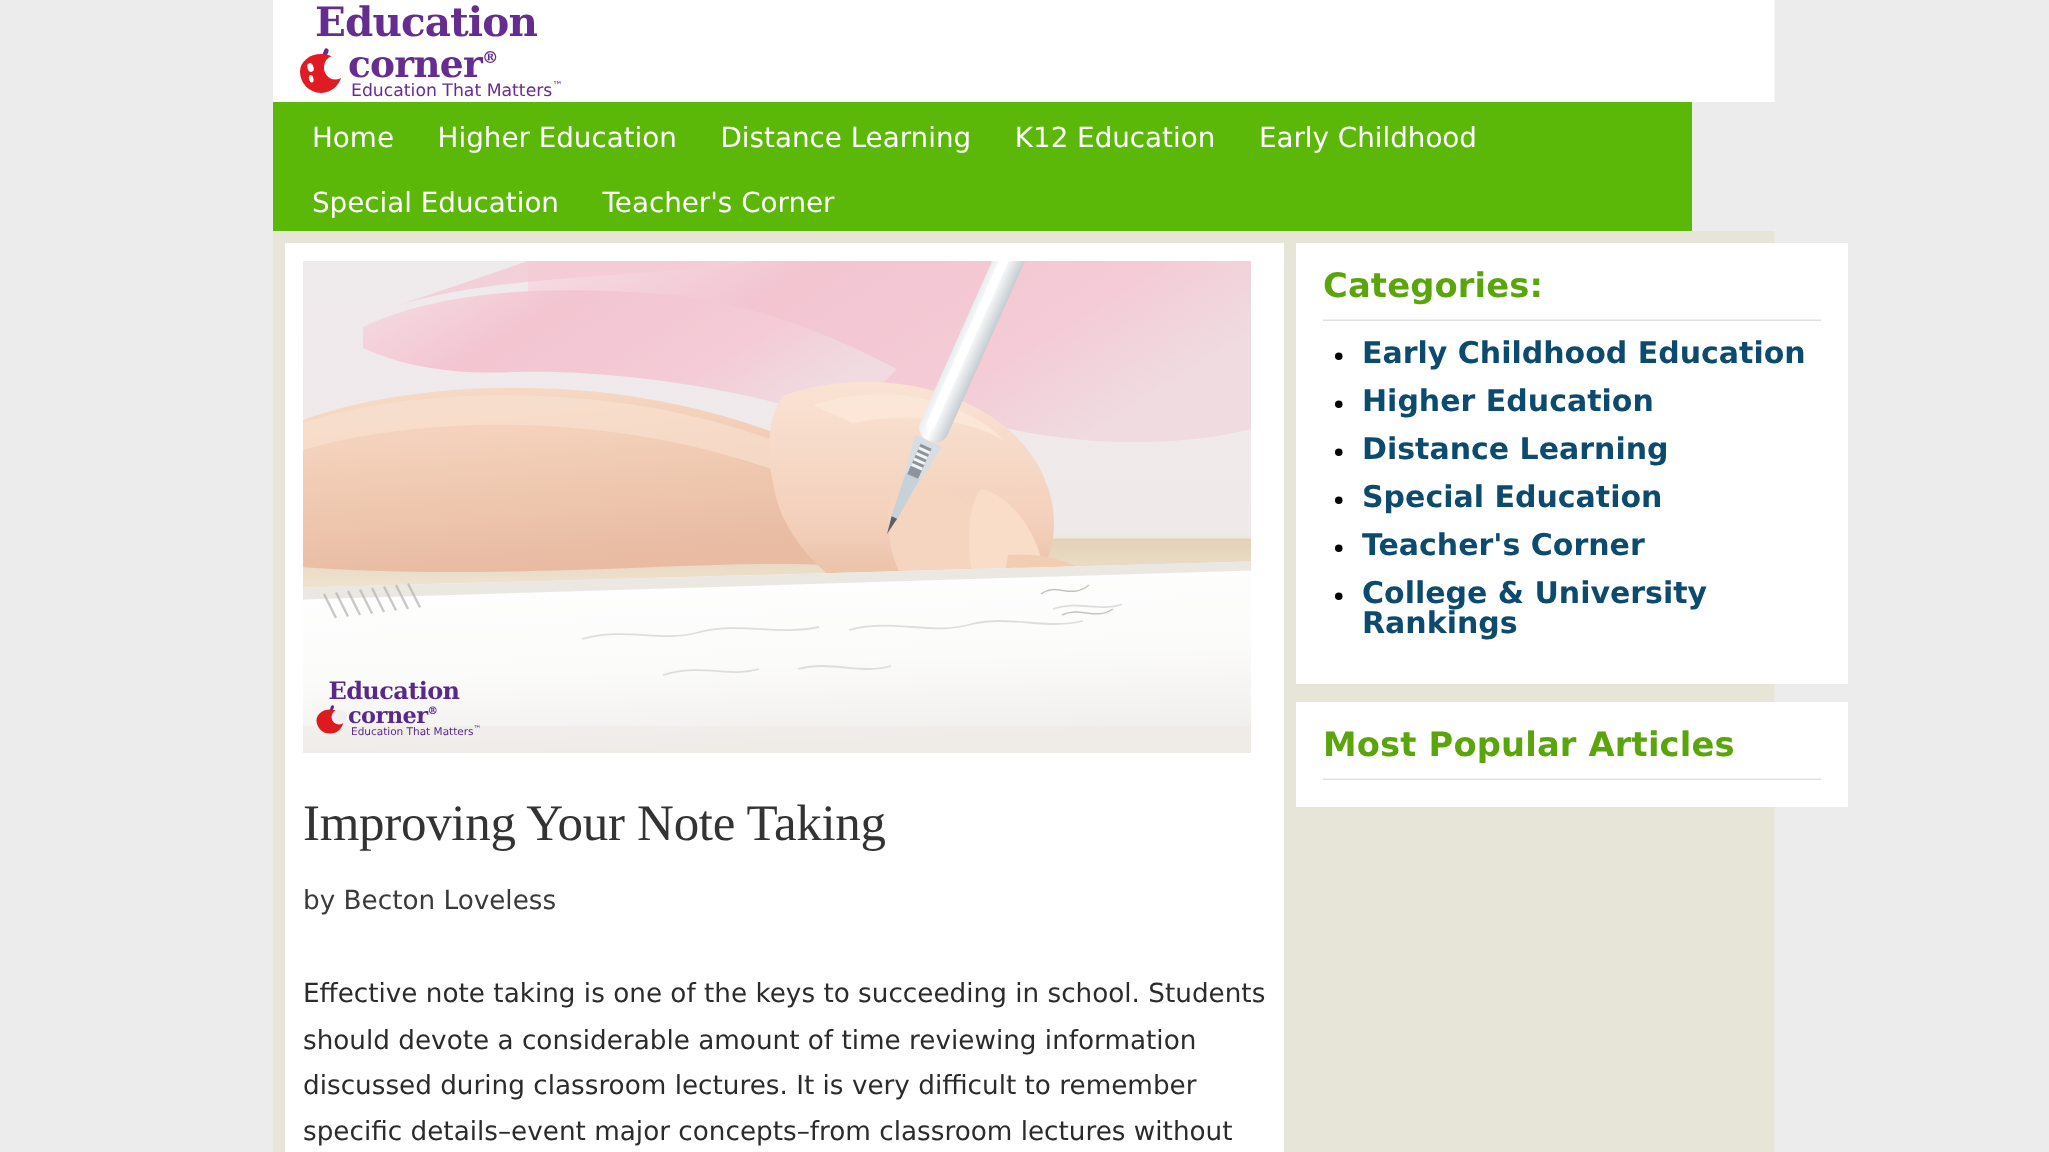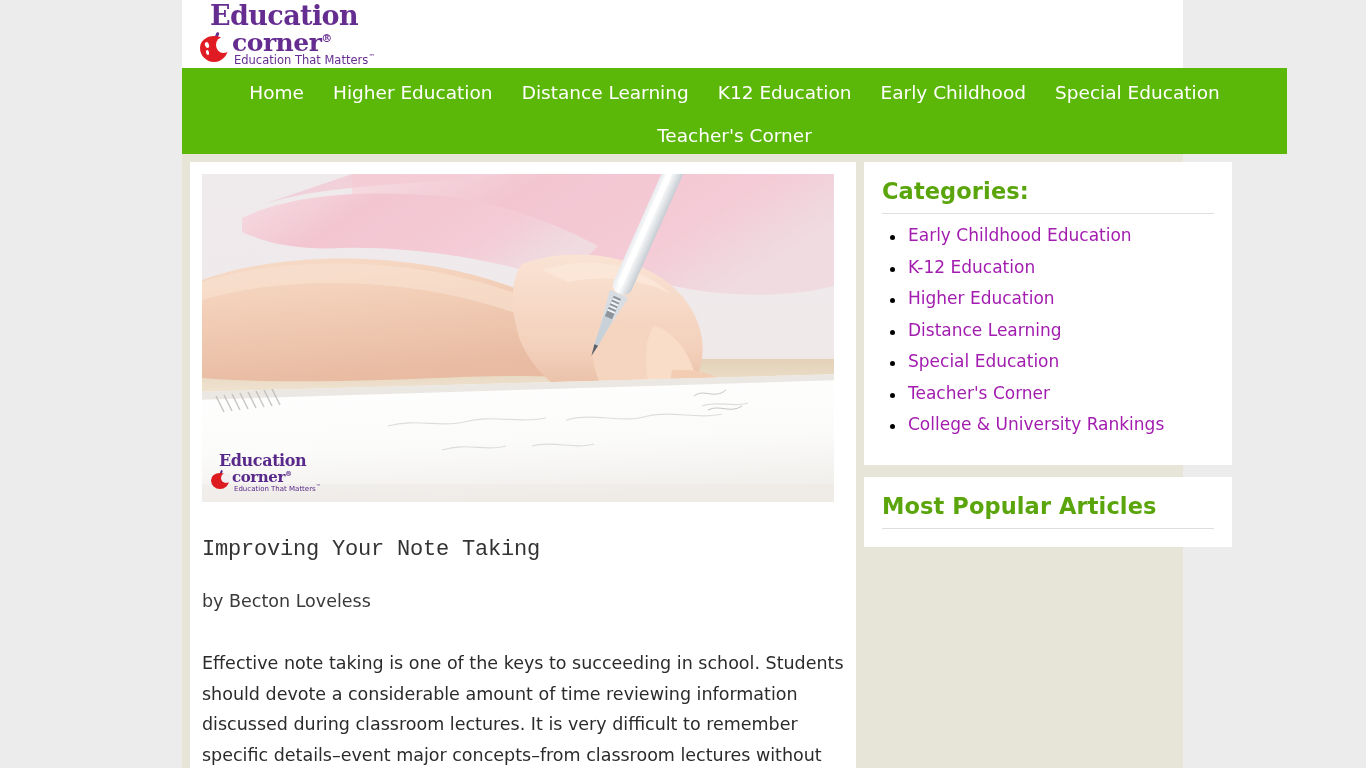--- a/index.html
+++ b/index.html
@@ -126,25 +126,24 @@
     background: #662d91;
     border-radius: 2px;
     transform: rotate(22deg);
   }
 
   
   .nav {
     position: absolute;
     left: 182px;
     top: 68px;
-    width: 1105px;
+    width: 946px;
     height: 86px;
     background: #5cb808;
     padding: 0 14px;
-    text-align: center;
   }
   .nav ul {
     list-style: none;
     display: block;
     padding-top: 3px;
   }
   .nav li { display: inline-block; }
   .nav a {
     display: inline-block;
     color: #ffffff;
@@ -220,23 +219,23 @@
     position: absolute; left: 11px; top: 3px; width: 10px; height: 10px;
     background: #f2eef2; border-radius: 50%;
   }
   .hero-logo .hl-apple .st {
     position: absolute; left: 10px; top: 0; width: 2px; height: 6px;
     background: #58288a; border-radius: 1px; transform: rotate(20deg);
   }
 
   h1.title {
     margin: 28px 0 0 0;
-    font-family: Liberation Mono, monospace;
+    font-family: Liberation Serif, serif;
     font-weight: normal;
-    font-size: 22px;
+    font-size: 34px;
     line-height: 40px;
     color: #333333;
     letter-spacing: -0.2px;
   }
   .byline {
     margin-top: 20px;
     font-size: 17.5px;
     line-height: 22px;
     color: #3a3a3a;
   }
@@ -282,25 +281,26 @@
     content: "";
     position: absolute;
     left: 8px;
     top: 9px;
     width: 5px;
     height: 5px;
     background: #000000;
     border-radius: 50%;
   }
   .card li a {
-    color: #a21caf;
+    color: #0c4a6e;
     text-decoration: none;
-    font-size: 17px;
+    font-size: 20px;
     line-height: 19.5px;
     display: inline-block;
+    font-weight: bold;
   }
   .card.popular li { margin: 11px 0; }
 </style>
 </head>
 <body>
 
 <div class="page">
 
   <div class="header-band">
     <a class="logo" href="#">
@@ -457,21 +457,20 @@
     <p class="byline">by Becton Loveless</p>
     <p class="article-body">Effective note taking is one of the keys to succeeding in school. Students should devote a considerable amount of time reviewing information discussed during classroom lectures. It is very difficult to remember specific details–event major concepts–from classroom lectures without good notes.</p>
   </main>
 
   <aside class="sidebar">
 
     <section class="card">
       <h2>Categories:</h2>
       <ul>
         <li><a href="#">Early Childhood Education</a></li>
-        <li><a href="#">K-12 Education</a></li>
         <li><a href="#">Higher Education</a></li>
         <li><a href="#">Distance Learning</a></li>
         <li><a href="#">Special Education</a></li>
         <li><a href="#">Teacher's Corner</a></li>
         <li><a href="#">College &amp; University Rankings</a></li>
       </ul>
     </section>
 
     <section class="card popular">
       <h2>Most Popular Articles</h2>

